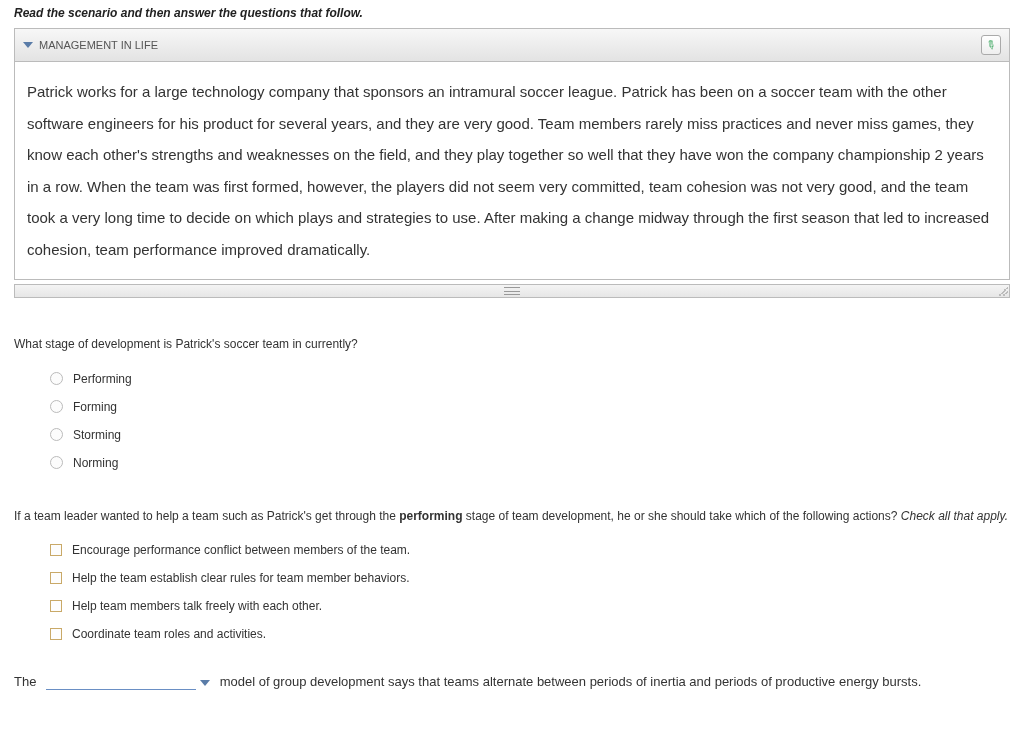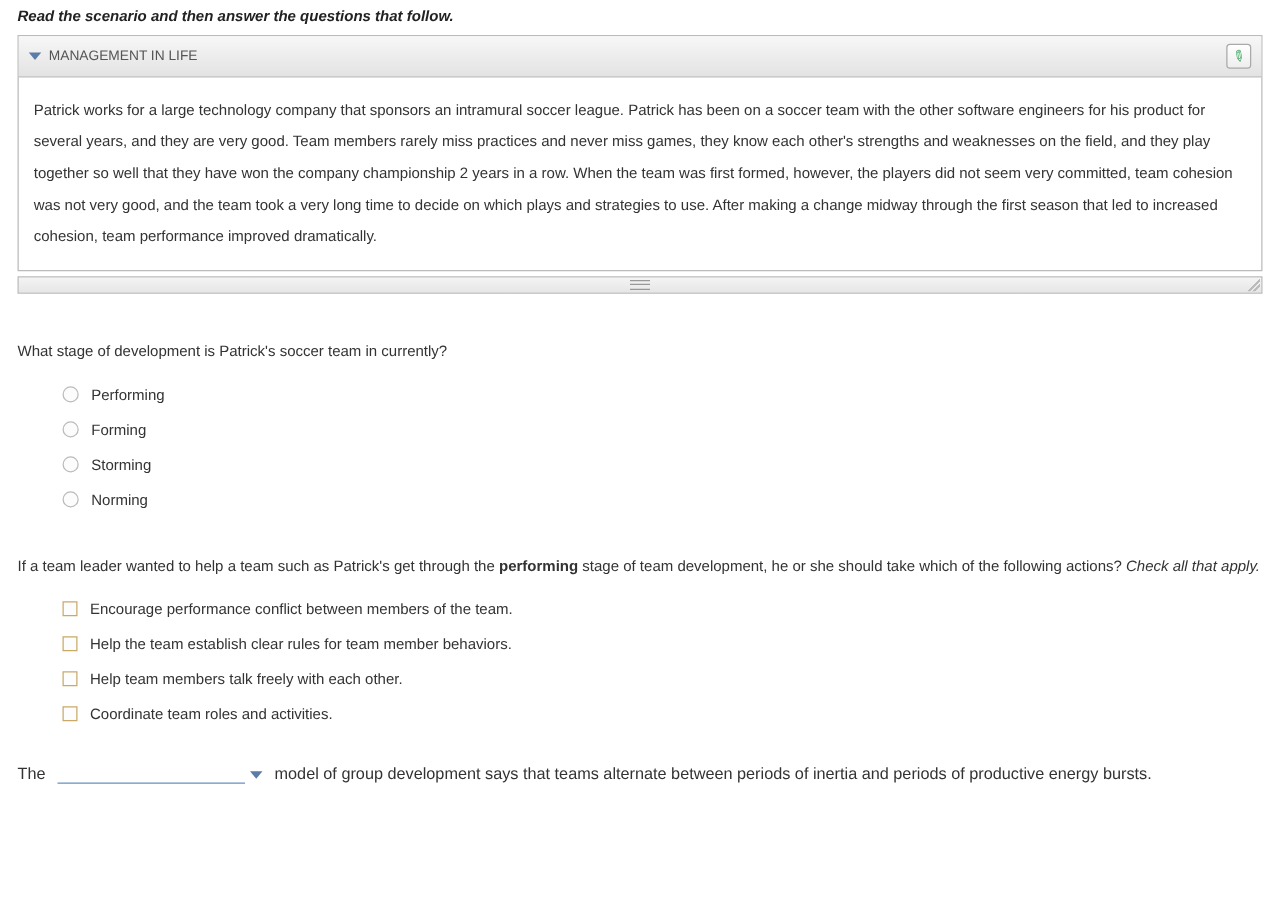--- a/index.html
+++ b/index.html
@@ -56,21 +56,21 @@
     cursor: pointer;
   }
   .pin-icon {
     font-size: 12px;
     color: #4a6;
     transform: rotate(35deg);
   }
   .panel-body {
     padding: 14px 12px;
     line-height: 2.1;
-    font-size: 12px;
+    font-size: 15px;
     color: #333;
   }
   .drag-bar {
     height: 14px;
     background: linear-gradient(#f4f4f4, #e6e6e6);
     border: 1px solid #bbb;
     display: flex;
     align-items: center;
     justify-content: center;
     position: relative;

